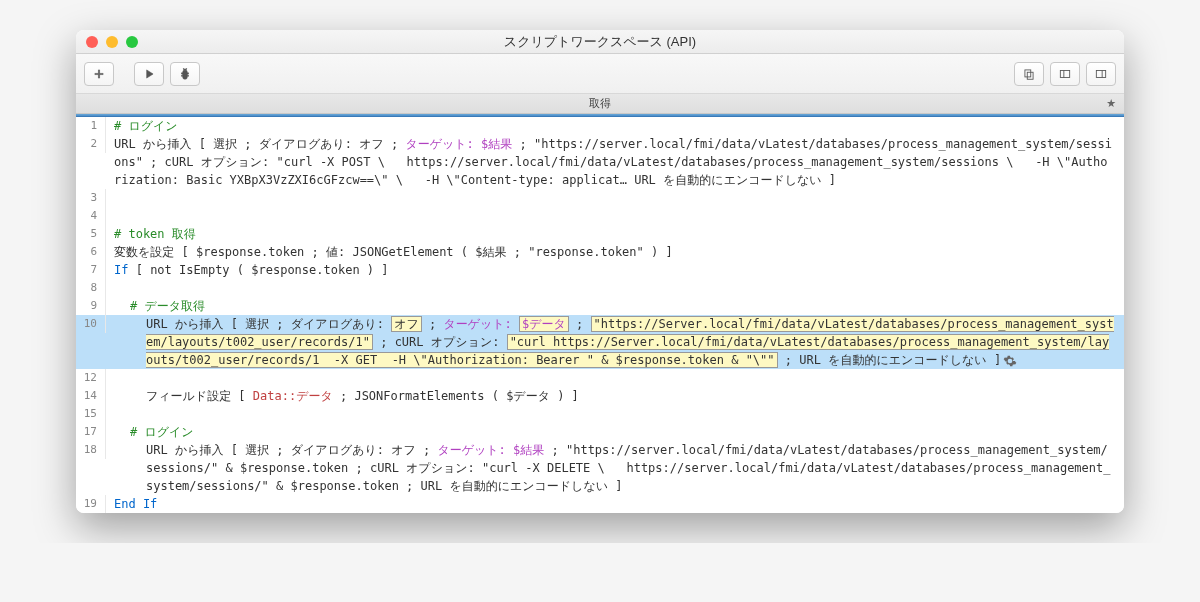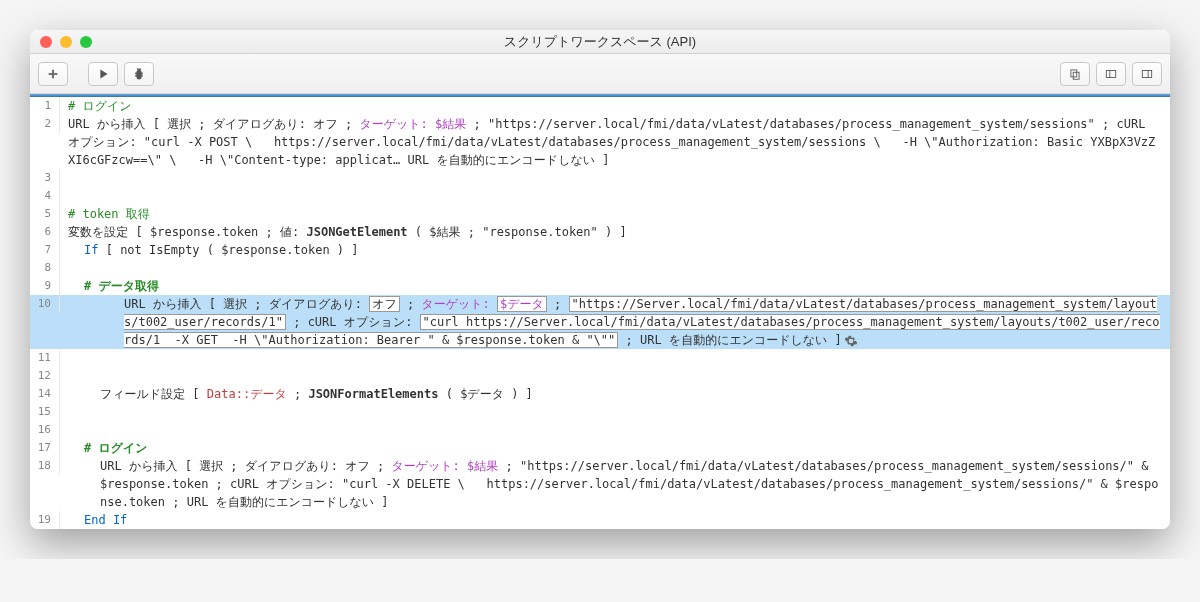--- a/index.html
+++ b/index.html
@@ -13,21 +13,21 @@
       background: #f5f5f5;
       padding: 30px;
       font-size: 12px;
     }
     
     .window {
       background: #fff;
       border-radius: 8px;
       box-shadow: 0 15px 40px rgba(0,0,0,0.35);
       overflow: hidden;
-      width: 1140px;
+      width: 1048px;
       margin: 0 auto;
     }
     
     .titlebar {
       background: linear-gradient(#f6f6f6, #ececec);
       height: 24px;
       display: flex;
       align-items: center;
       position: relative;
       border-bottom: 1px solid #d0d0d0;
@@ -131,21 +131,20 @@
     }
     
     .line {
       display: flex;
       align-items: flex-start;
       min-height: 18px;
     }
     
     .line.selected {
       background: #bcdff9;
-      gap: 24px;
     }
     
     .gutter {
       width: 30px;
       text-align: right;
       padding-right: 8px;
       color: #888;
       flex-shrink: 0;
       user-select: none;
       font-size: 11px;
@@ -157,33 +156,33 @@
     }
     
     .code {
       padding-left: 8px;
       white-space: pre-wrap;
       word-break: break-all;
       flex: 1;
       padding-right: 10px;
     }
     
-    .indent-1 { padding-left: 24px; font-weight: bold; }
+    .indent-1 { padding-left: 24px; }
     .indent-2 { padding-left: 40px; }
     
     .comment { color: #2a8c2a; }
-    .keyword { color: #0066cc; margin-left: 16px; }
+    .keyword { color: #0066cc; }
     .target { color: #b040c0; }
     .field-ref { color: #c04040; }
-    .func { color: #333; font-weight: 700; }
+    .func { color: #333; font-weight: 400; }
     
     .boxed {
       border: 1px solid #999;
       padding: 0 2px;
-      background: #ffffff;
+      background: #fef9c3;
     }
     
     .gear-inline {
       display: inline-block;
       width: 14px;
       height: 14px;
       vertical-align: middle;
       margin-left: 2px;
     }
     
@@ -242,20 +241,24 @@
       </div>
       <div class="tb-btn">
         <svg viewBox="0 0 24 24">
             <rect x="4" y="6" width="16" height="12" fill="none" stroke-width="1.5"></rect>
             <line x1="14" y1="6" x2="14" y2="18" stroke-width="1.5"></line>
           </svg>
       </div>
     </div>
   </div>
 
+  <div class="tab-header">
+    <span>取得</span>
+    <span class="tab-star">★</span>
+  </div>
 
   <div class="top-border"></div>
 
   <div class="editor" id="editor">
       <div class="line">
         <div class="gutter">1</div>
         <div class="code"><span class="comment"># ログイン</span></div>
       </div>
       <div class="line">
         <div class="gutter">2</div>
@@ -289,40 +292,32 @@
         <div class="gutter">9</div>
         <div class="code indent-1"><span class="comment"># データ取得</span></div>
       </div>
       <div class="line selected">
         <div class="gutter">10</div>
         <div class="code indent-2">URL から挿入 [ 選択 ; ダイアログあり: <span class="boxed">オフ</span> ; <span class="target">ターゲット: <span class="boxed">$データ</span></span> ; <span class="boxed">"https://Server.local/fmi/data/vLatest/databases/process_management_system/layouts/t002_user/records/1"</span> ; cURL オプション: <span class="boxed">"curl https://Server.local/fmi/data/vLatest/databases/process_management_system/layouts/t002_user/records/1  -X GET  -H \"Authorization: Bearer " &amp; $response.token &amp; "\""</span> ; URL を自動的にエンコードしない ]<span class="gear-inline"><svg viewBox="0 0 24 24">
               <path d="M12 8a4 4 0 100 8 4 4 0 000-8zm9 4a7 7 0 01-.1 1.2l2 1.6-2 3.4-2.4-.8a7 7 0 01-2 1.2l-.4 2.5h-4l-.4-2.5a7 7 0 01-2-1.2l-2.4.8-2-3.4 2-1.6A7 7 0 013 12a7 7 0 01.1-1.2l-2-1.6 2-3.4 2.4.8a7 7 0 012-1.2L8 2.9h4l.4 2.5a7 7 0 012 1.2l2.4-.8 2 3.4-2 1.6c.1.4.2.8.2 1.2z"></path>
             </svg></span></div>
       </div>
       <div class="line">
-        <div class="gutter">11</div>
-        <div class="code"></div>
-      </div>
-      <div class="line">
         <div class="gutter">12</div>
         <div class="code"></div>
       </div>
       <div class="line">
         <div class="gutter">14</div>
         <div class="code indent-2">フィールド設定 [ <span class="field-ref">Data::データ</span> ; <span class="func">JSONFormatElements</span> ( $データ ) ]</div>
       </div>
       <div class="line">
         <div class="gutter">15</div>
         <div class="code"></div>
       </div>
       <div class="line">
-        <div class="gutter">16</div>
-        <div class="code"></div>
-      </div>
-      <div class="line">
         <div class="gutter">17</div>
         <div class="code indent-1"><span class="comment"># ログイン</span></div>
       </div>
       <div class="line">
         <div class="gutter">18</div>
         <div class="code indent-2">URL から挿入 [ 選択 ; ダイアログあり: オフ ; <span class="target">ターゲット: $結果</span> ; "https://server.local/fmi/data/vLatest/databases/process_management_system/sessions/" &amp; $response.token ; cURL オプション: "curl -X DELETE \   https://server.local/fmi/data/vLatest/databases/process_management_system/sessions/" &amp; $response.token ; URL を自動的にエンコードしない ]</div>
       </div>
       <div class="line">
         <div class="gutter">19</div>
         <div class="code"><span class="keyword">End If</span></div>

